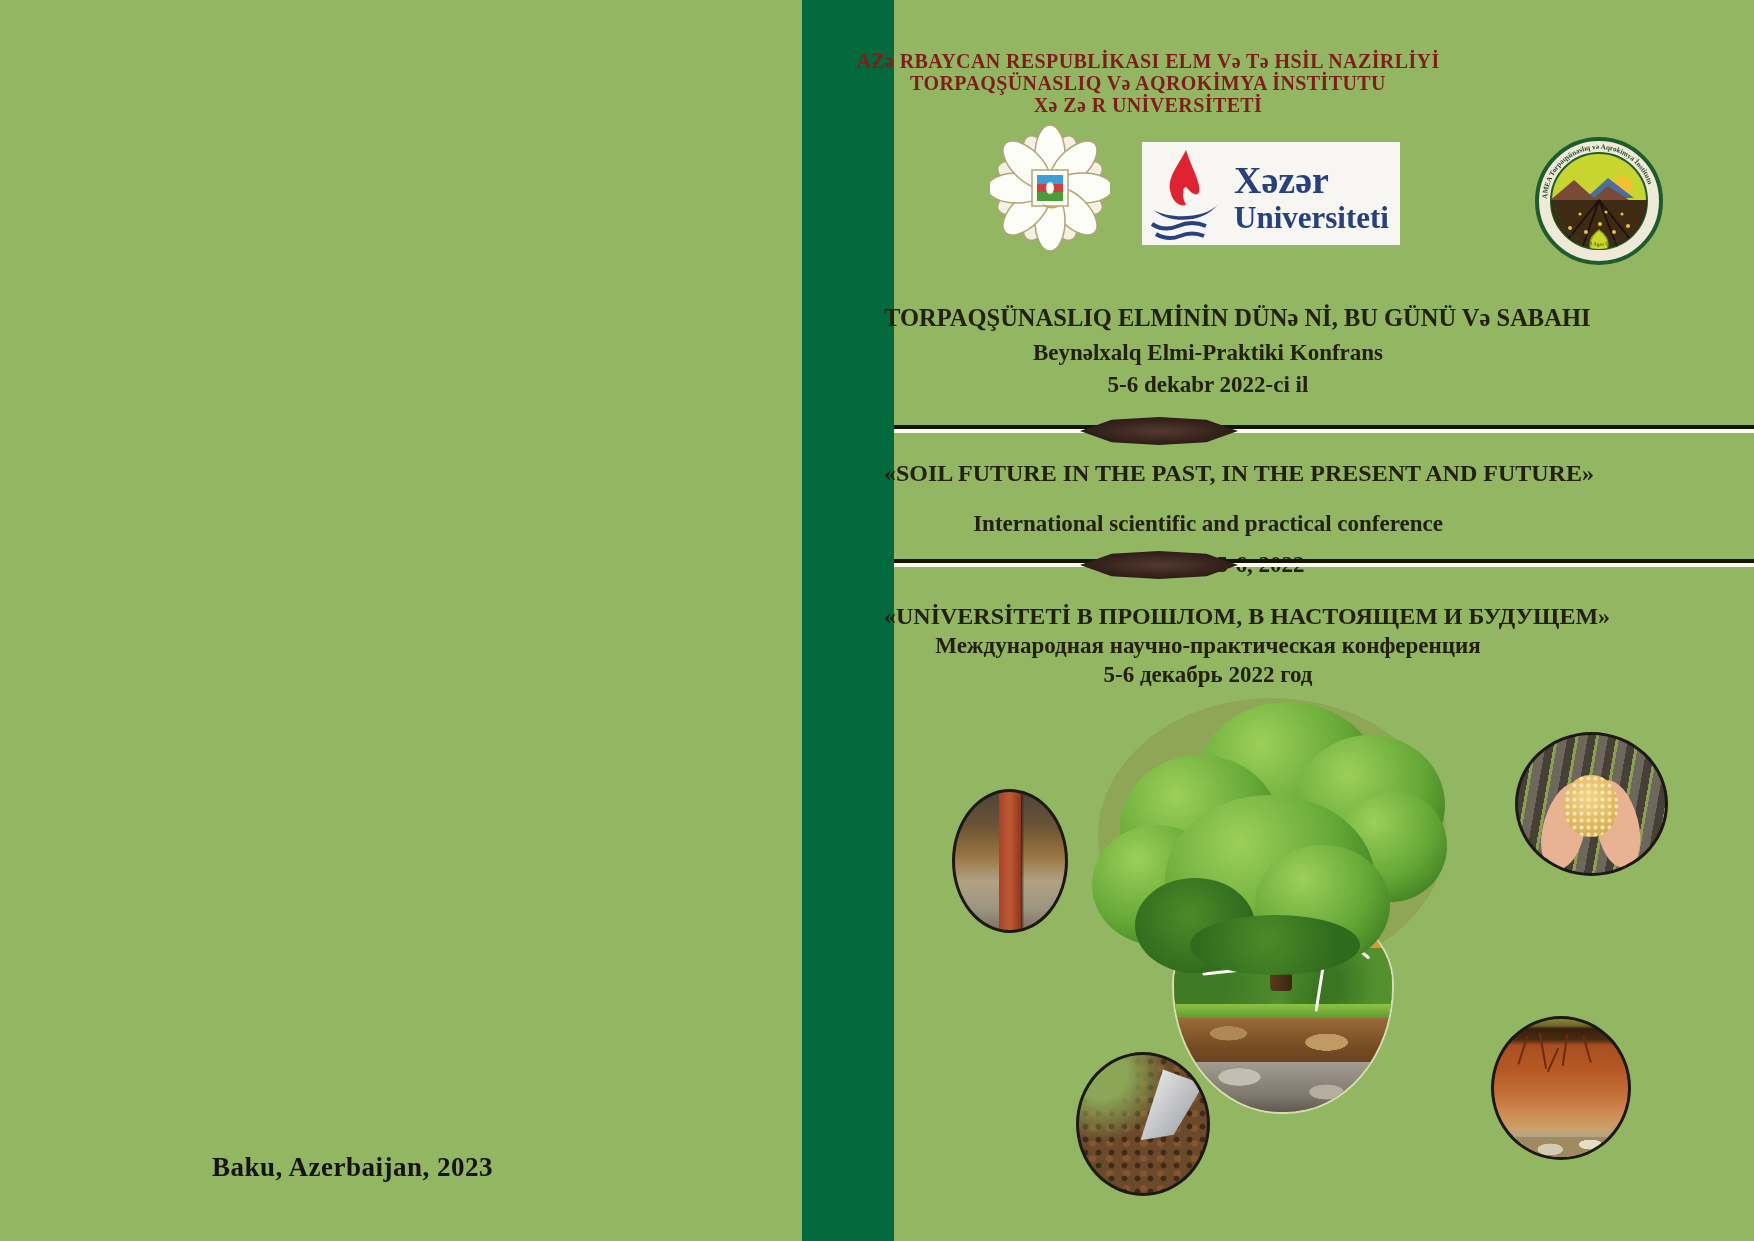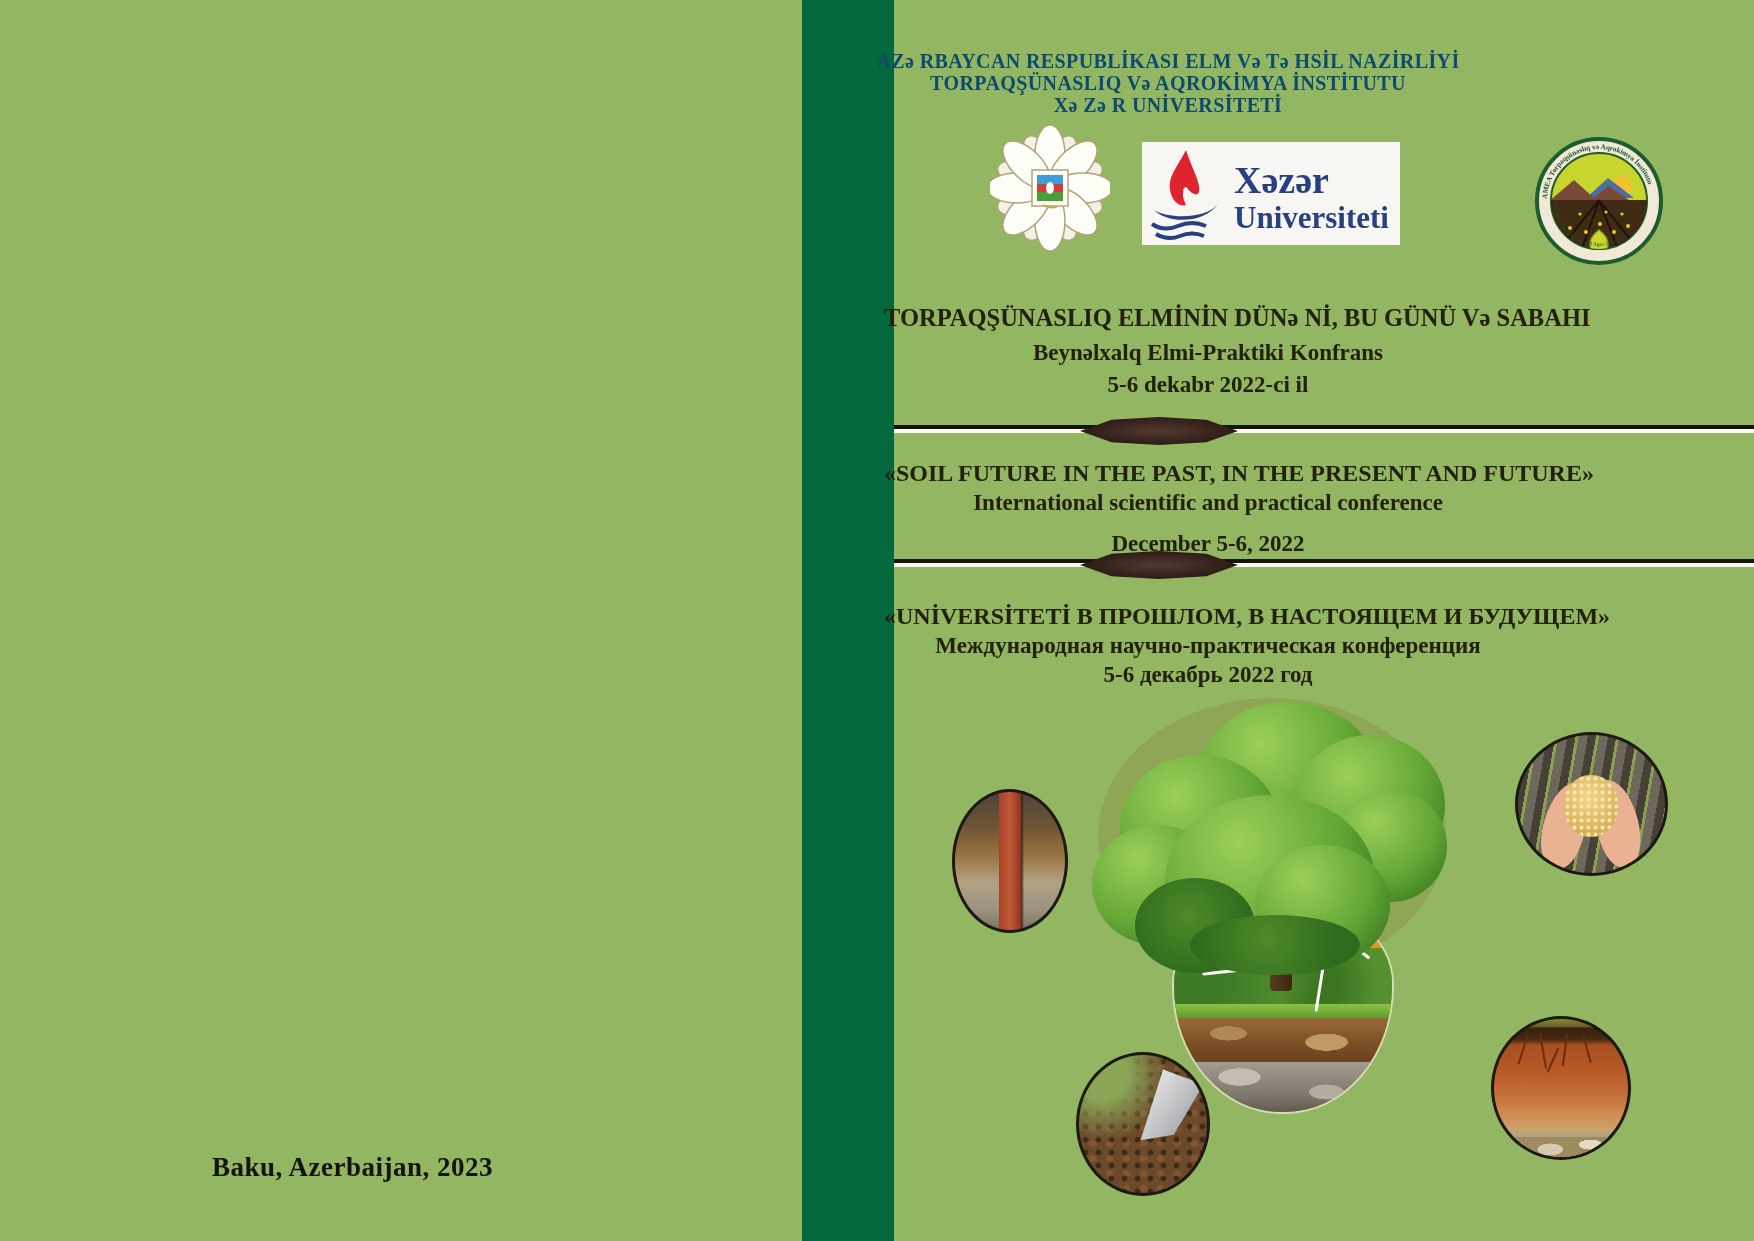--- a/index.html
+++ b/index.html
@@ -14,22 +14,22 @@
   .spine { position:absolute; left:802px; top:0; width:92px; height:1241px; background:#046a3d; }
 
   
   .imprint {
     position:absolute; left:212px; top:1152px; width:300px;
     font-size:27px; font-weight:bold; color:#15130e; letter-spacing:0.5px;
   }
 
   
   .affiliation {
-    position:absolute; left:868px; top:50px; width:600px;
-    text-align:center; font-weight:bold; color:#0c4a6e;
+    position:absolute; left:848px; top:50px; width:600px;
+    text-align:center; font-weight:bold; color:#7f1d1d;
   }
   .aff-line { font-size:20px; line-height:22px; letter-spacing:0.4px; white-space:nowrap; }
 
   
   .emblem { position:absolute; left:990px; top:124px; width:120px; height:130px; }
   .khazar-box {
     position:absolute; left:1142px; top:142px; width:258px; height:103px;
     background:#f7f6f2; display:flex; align-items:center;
   }
   .khazar-mark { width:80px; height:95px; margin-left:4px; flex:0 0 auto; }
@@ -41,21 +41,21 @@
   
   .section { position:absolute; left:884px; width:648px; text-align:center; color:#23200f; }
   .sec-title { font-weight:bold; white-space:nowrap; }
   .sec-sub, .sec-date { font-weight:bold; white-space:nowrap; }
   .sec-az { top:300px; }
   .sec-az .sec-title { font-size:24.5px; line-height:36px; }
   .sec-az .sec-sub { font-size:23px; line-height:33px; }
   .sec-az .sec-date { font-size:23px; line-height:31px; }
   .sec-en { top:458px; }
   .sec-en .sec-title { font-size:24px; line-height:30px; }
-  .sec-en .sec-sub { font-size:23px; line-height:29px; }
+  .sec-en .sec-sub { font-size:23px; line-height:29px;margin-top:21px; }
   .sec-en .sec-date { font-size:23px; line-height:29px;margin-top:12px; }
   .sec-ru { top:601px; }
   .sec-ru .sec-title { font-size:24px; line-height:30px; }
   .sec-ru .sec-sub { font-size:23px; line-height:29px; }
   .sec-ru .sec-date { font-size:23px; line-height:29px; }
 
   
   .divider { position:absolute; left:894px; width:860px; height:28px; }
   .div1 { top:417px; }
   .div2 { top:551px; }

